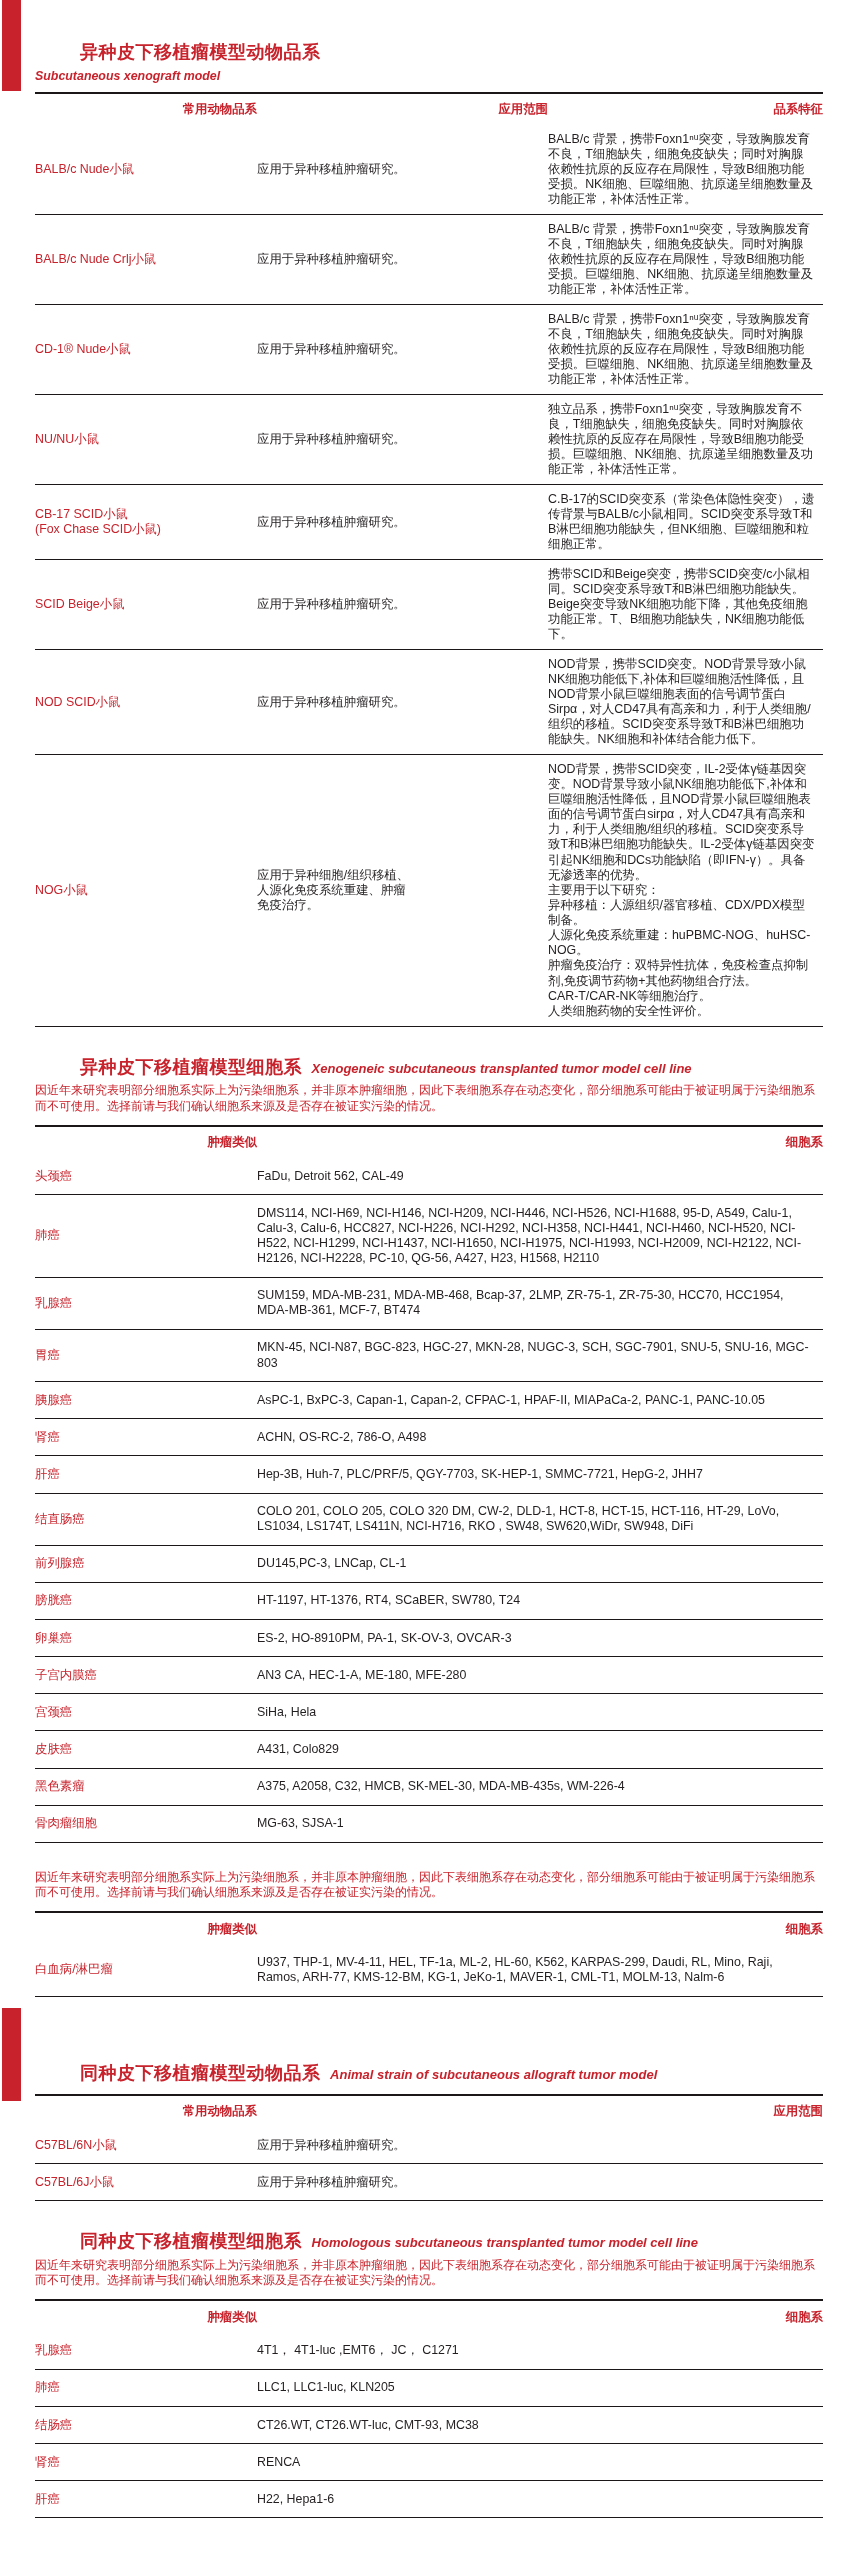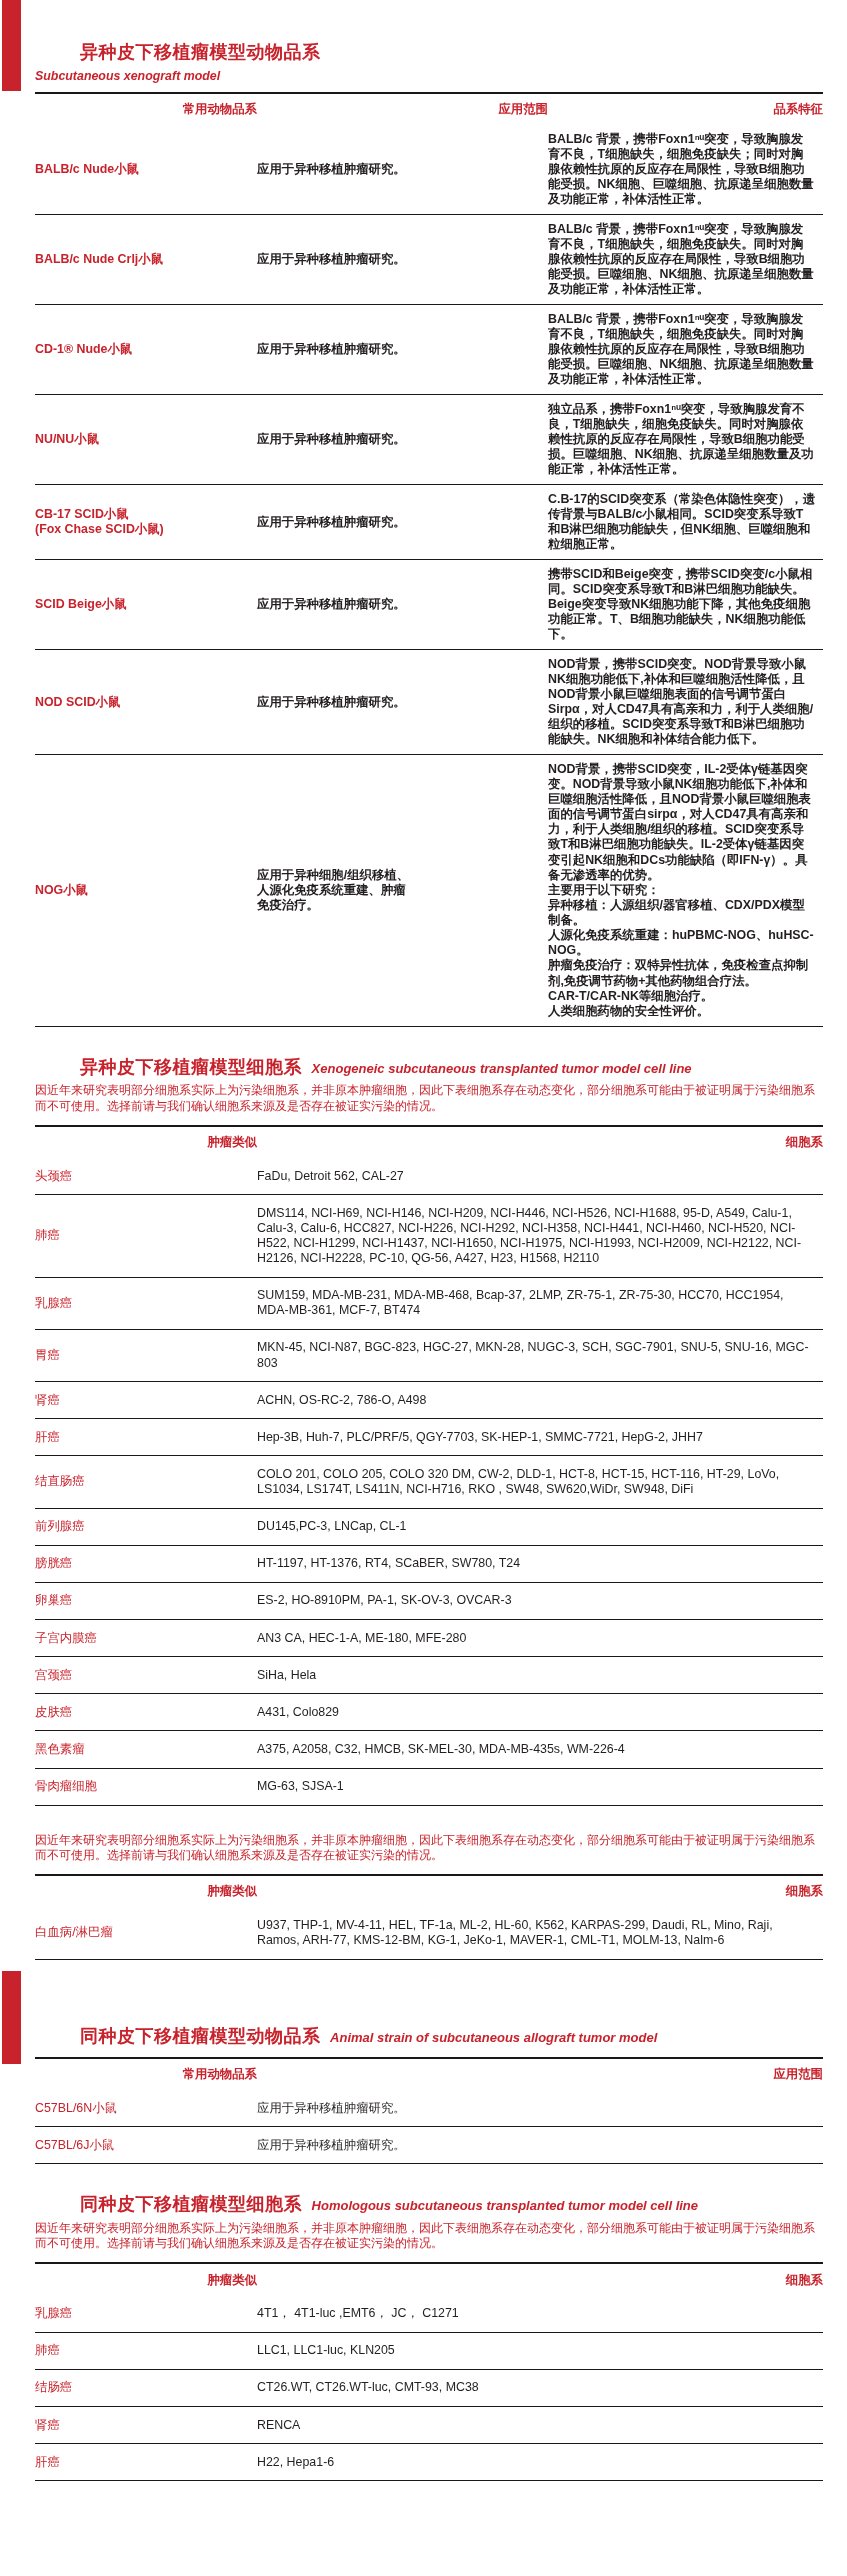--- a/index.html
+++ b/index.html
@@ -32,21 +32,21 @@
     color:var(--red);font-weight:bold;text-align:right;
     font-size:12.4px;padding:8.6px 0 7.7px 0;margin-top:35px;
   }
   tbody tr{border-top:1.9px solid var(--rule);}
   tbody tr:first-child{border-top:none;}
   td{vertical-align:middle;}
   
   .t-animal th:nth-child(1){padding-left:35px;}
   .t-animal th:nth-child(2){padding-left:101px;}
   .t-animal th:nth-child(3){padding-left:101px;}
-  .t-animal td{padding:6.7px 7.7px 6.7px 0;font-weight:bold;}
+  .t-animal td{padding:6.7px 7.7px 6.7px 0;}
   
   .t-cell th:nth-child(1){padding-left:31px;}
   .t-cell th:nth-child(2){padding-left:209px;}
   .t-cell td{padding:10.5px 7.7px 10.5px 0;}
   .t-animal2 th:nth-child(1){padding-left:35px;}
   .t-animal2 th:nth-child(2){padding-left:101px;}
   .t-animal2 td{padding:10.5px 7.7px 10.5px 0;}
   .strain{color:var(--red);white-space:pre-line;}
   .app{white-space:pre-line;}
   .feat{white-space:pre-line;}
@@ -146,33 +146,37 @@
         </colgroup>
       <thead>
         <tr>
           <th>肿瘤类似</th>
           <th>细胞系</th>
         </tr>
       </thead>
       <tbody>
         <tr>
           <td class="strain">头颈癌</td>
-          <td>FaDu, Detroit 562, CAL-27</td>
+          <td>FaDu, Detroit 562, CAL-49</td>
         </tr>
         <tr>
           <td class="strain">肺癌</td>
           <td>DMS114, NCI-H69, NCI-H146, NCI-H209, NCI-H446, NCI-H526, NCI-H1688, 95-D, A549, Calu-1, Calu-3, Calu-6, HCC827, NCI-H226, NCI-H292, NCI-H358, NCI-H441, NCI-H460, NCI-H520, NCI-H522, NCI-H1299, NCI-H1437, NCI-H1650, NCI-H1975, NCI-H1993, NCI-H2009, NCI-H2122, NCI-H2126, NCI-H2228, PC-10, QG-56, A427, H23, H1568, H2110</td>
         </tr>
         <tr>
           <td class="strain">乳腺癌</td>
           <td>SUM159, MDA-MB-231, MDA-MB-468, Bcap-37, 2LMP, ZR-75-1, ZR-75-30, HCC70, HCC1954, MDA-MB-361, MCF-7, BT474</td>
         </tr>
         <tr>
           <td class="strain">胃癌</td>
           <td>MKN-45, NCI-N87, BGC-823, HGC-27, MKN-28, NUGC-3, SCH, SGC-7901, SNU-5, SNU-16, MGC-803</td>
+        </tr>
+        <tr>
+          <td class="strain">胰腺癌</td>
+          <td>AsPC-1, BxPC-3, Capan-1, Capan-2, CFPAC-1, HPAF-II, MIAPaCa-2, PANC-1, PANC-10.05</td>
         </tr>
         <tr>
           <td class="strain">肾癌</td>
           <td>ACHN, OS-RC-2, 786-O, A498</td>
         </tr>
         <tr>
           <td class="strain">肝癌</td>
           <td>Hep-3B, Huh-7, PLC/PRF/5, QGY-7703, SK-HEP-1, SMMC-7721, HepG-2, JHH7</td>
         </tr>
         <tr>

